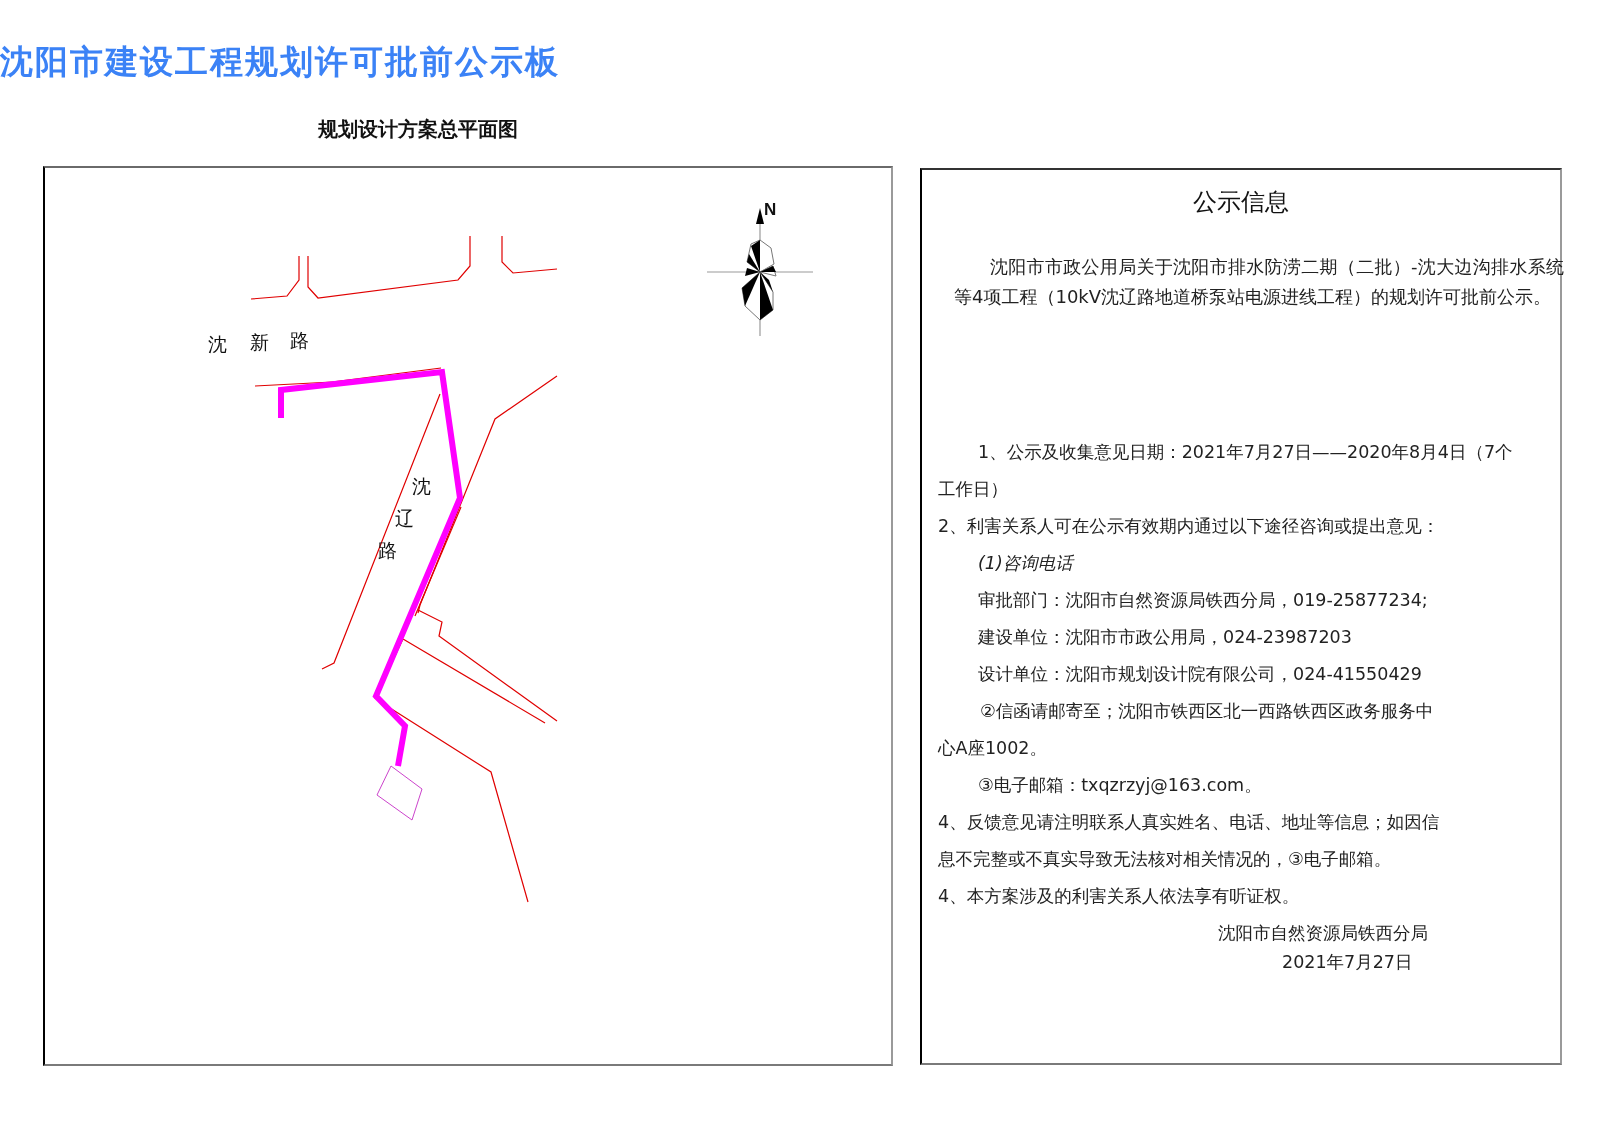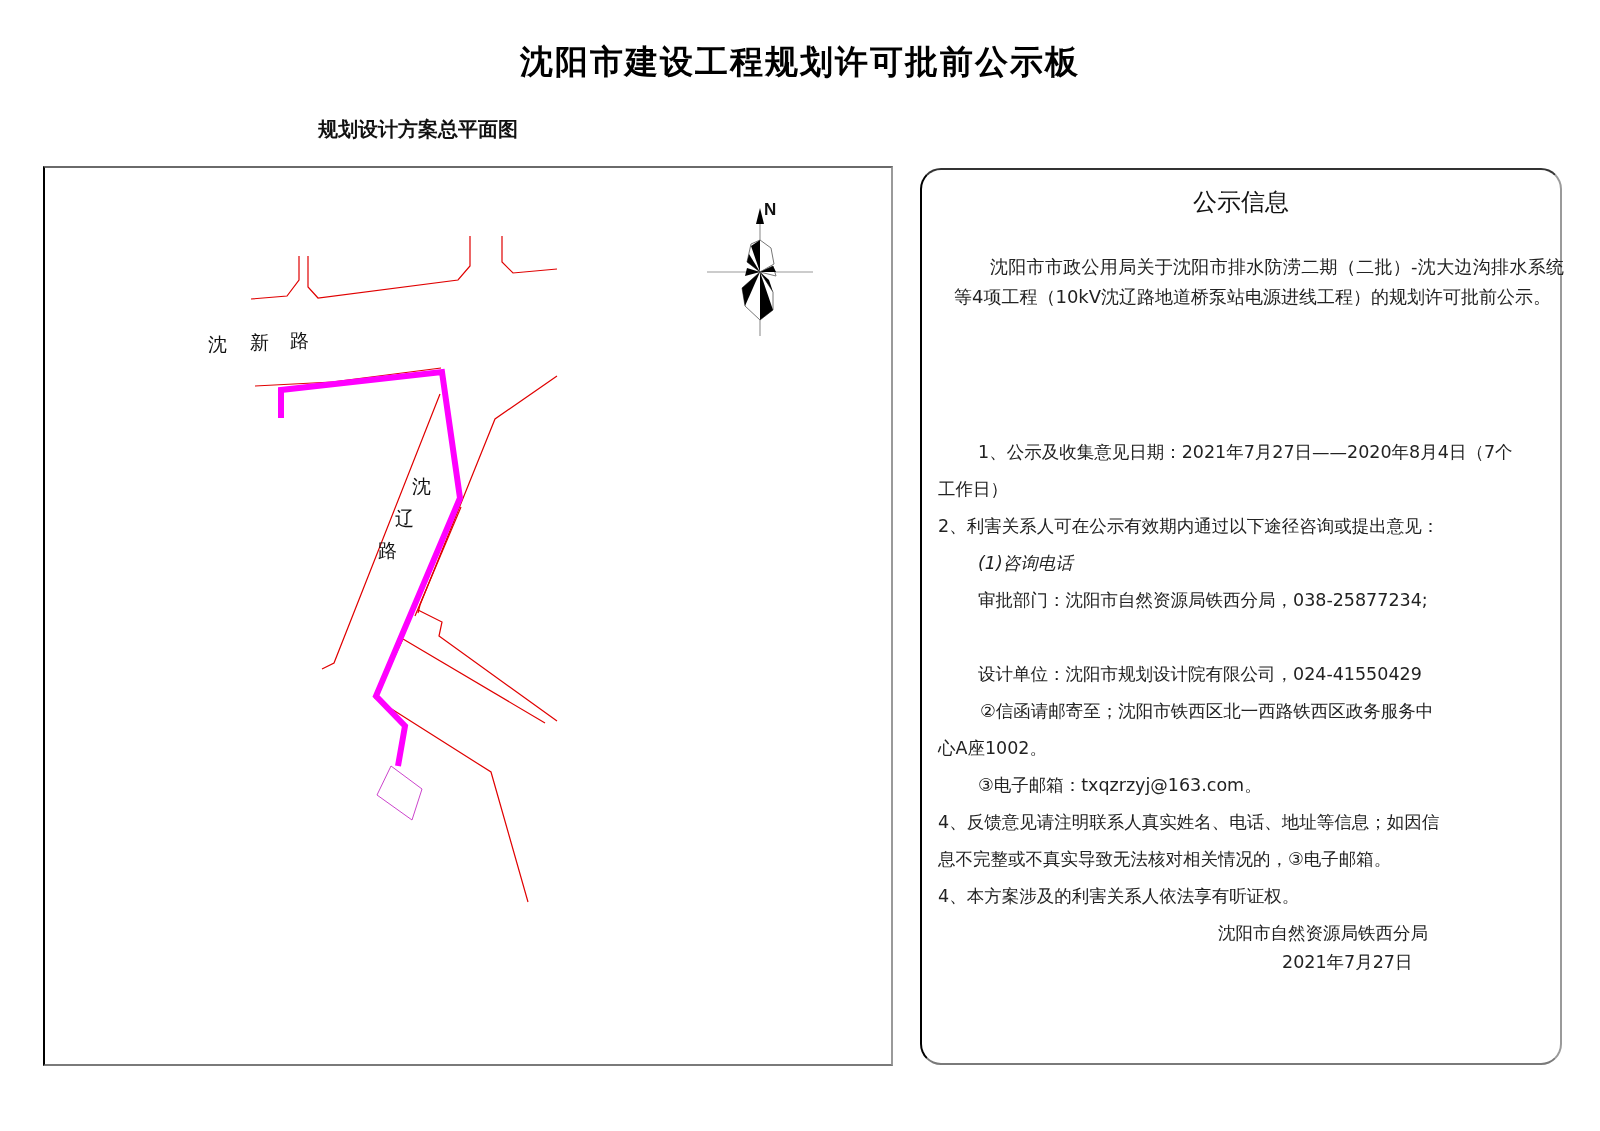--- a/index.html
+++ b/index.html
@@ -1,23 +1,23 @@
 <!DOCTYPE html>
 <html><head>
   <meta charset="utf-8">
   <style>
     html, body { margin: 0; padding: 0; background: #ffffff; }
     body {
       width: 1600px; height: 1131px; position: relative; overflow: hidden;
       font-family: "DejaVu Sans", "Liberation Sans", sans-serif; color: #111;
     }
     .main-title {
-      position: absolute; left: 0; top: 40px; width: 1600px; text-align: center;
+      position: absolute; left: 0; top: 40px; width: 1600px; 
       font-family: "DejaVu Serif", "Liberation Serif", serif;
-      font-size: 33px; font-weight: bold; letter-spacing: 2px; color: #000000;
+      font-size: 33px; font-weight: bold; letter-spacing: 2px; color: #3b82f6;
     }
     .plan-title {
       position: absolute; left: 318px; top: 116px;
       font-family: "DejaVu Serif", "Liberation Serif", serif;
       font-size: 20px; font-weight: bold; color: #111;
     }
     .map-panel {
       position: absolute; left: 43px; top: 166px; width: 850px; height: 900px;
       border-top: 2px solid #6a6a6a; border-left: 2px solid #000;
       border-right: 2px solid #9a9a9a; border-bottom: 2px solid #7a7a7a;
@@ -26,21 +26,20 @@
     .map-svg { position: absolute; left: 0; top: 0; }
     .road-label {
       position: absolute; font-family: "DejaVu Serif", "Liberation Serif", serif;
       font-size: 19px; color: #111;
     }
     .info-panel {
       position: absolute; left: 920px; top: 168px; width: 642px; height: 897px;
       border-top: 2px solid #333; border-left: 2px solid #000;
       border-right: 2px solid #9a9a9a; border-bottom: 2px solid #7a7a7a;
       box-sizing: border-box;
-      border-radius: 21px;
     }
     .info-title {
       position: absolute; left: 0; top: 16px; width: 100%; text-align: center;
       font-size: 24px; color: #111;
     }
     .txt {
       position: absolute; font-size: 17.5px; color: #222; white-space: nowrap;
       font-family: "DejaVu Sans", "Liberation Sans", sans-serif;
     }
     .para {
@@ -100,21 +99,22 @@
   <div class="road-label" style="left:719px;top:32px;font-family:'Liberation Sans',sans-serif;font-weight:bold;font-size:17px;">N</div>
 </div>
 
 <div class="info-panel">
   <div class="info-title">公示信息</div>
   <div class="para" style="top:62px;">沈阳市市政公用局关于沈阳市排水防涝二期（二批）-沈大边沟排水系统等4项工程（10kV沈辽路地道桥泵站电源进线工程）的规划许可批前公示。</div>
   <div class="txt" style="left:16px;top:270px;margin-left:40px;">1、公示及收集意见日期：2021年7月27日——2020年8月4日（7个</div>
   <div class="txt" style="left:16px;top:307px;">工作日）</div>
   <div class="txt" style="left:16px;top:344px;">2、利害关系人可在公示有效期内通过以下途径咨询或提出意见：</div>
   <div class="txt" style="left:56px;top:381px;font-style:italic;">(1)咨询电话</div>
-  <div class="txt" style="left:56px;top:418px;">审批部门：沈阳市自然资源局铁西分局，038-25877234;</div>
+  <div class="txt" style="left:56px;top:418px;">审批部门：沈阳市自然资源局铁西分局，019-25877234;</div>
+  <div class="txt" style="left:56px;top:455px;">建设单位：沈阳市市政公用局，024-23987203</div>
   <div class="txt" style="left:56px;top:492px;">设计单位：沈阳市规划设计院有限公司，024-41550429</div>
   <div class="txt" style="left:58px;top:529px;">②信函请邮寄至；沈阳市铁西区北一西路铁西区政务服务中</div>
   <div class="txt" style="left:16px;top:566px;">心A座1002。</div>
   <div class="txt" style="left:56px;top:603px;">③电子邮箱：txqzrzyj@163.com。</div>
   <div class="txt" style="left:16px;top:640px;">4、反馈意见请注明联系人真实姓名、电话、地址等信息；如因信</div>
   <div class="txt" style="left:16px;top:677px;">息不完整或不真实导致无法核对相关情况的，③电子邮箱。</div>
   <div class="txt" style="left:16px;top:714px;">4、本方案涉及的利害关系人依法享有听证权。</div>
   <div class="txt" style="left:296px;top:751px;">沈阳市自然资源局铁西分局</div>
   <div class="txt" style="left:360px;top:780px;">2021年7月27日</div>
 </div>

